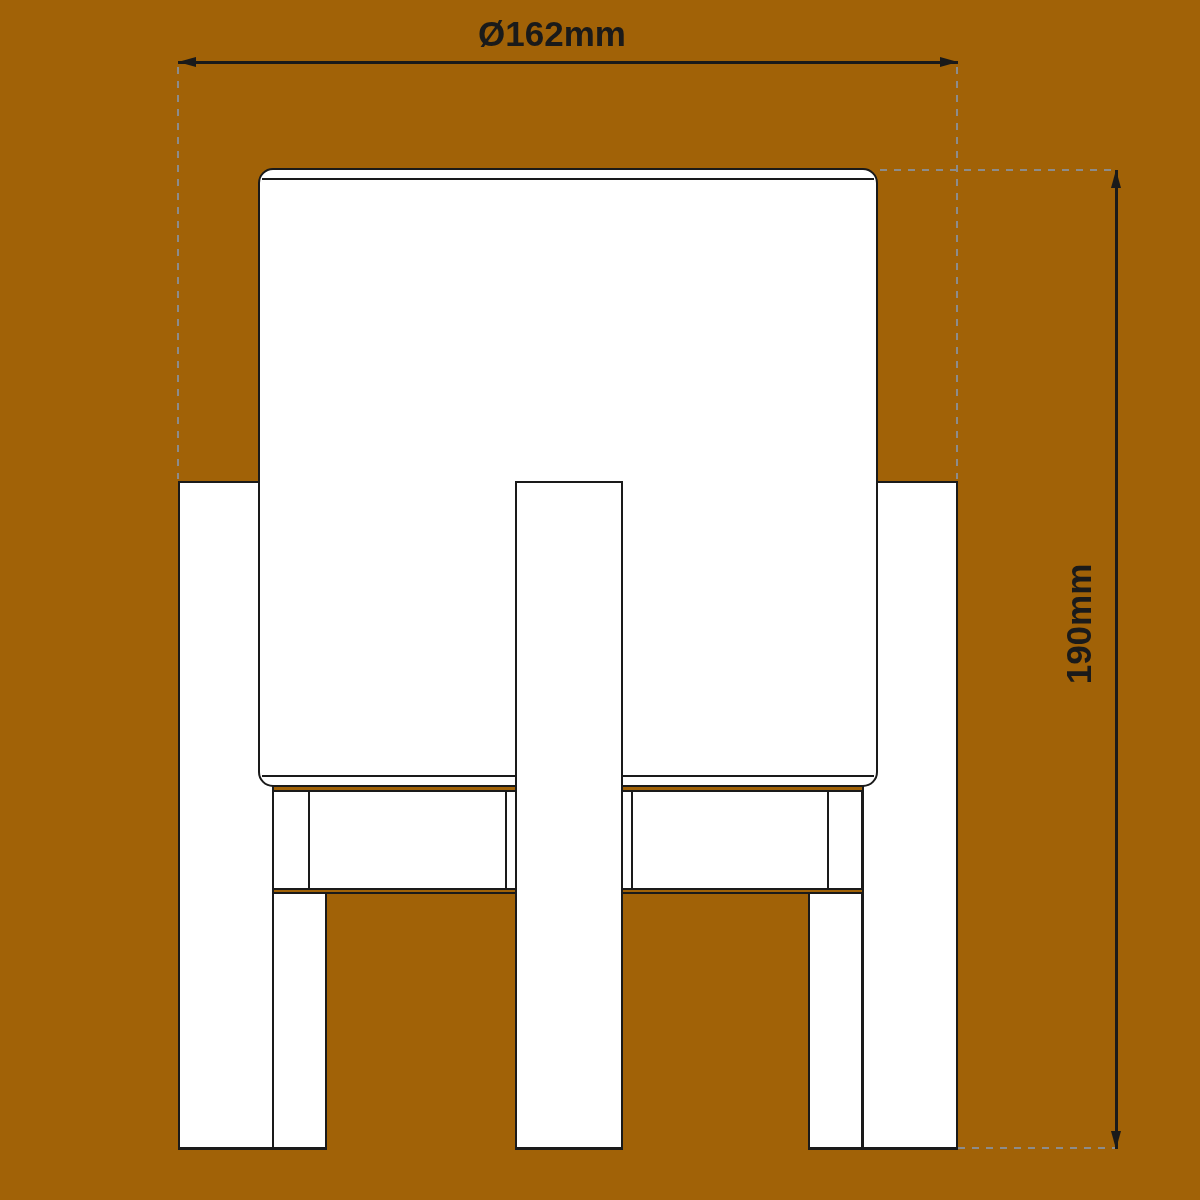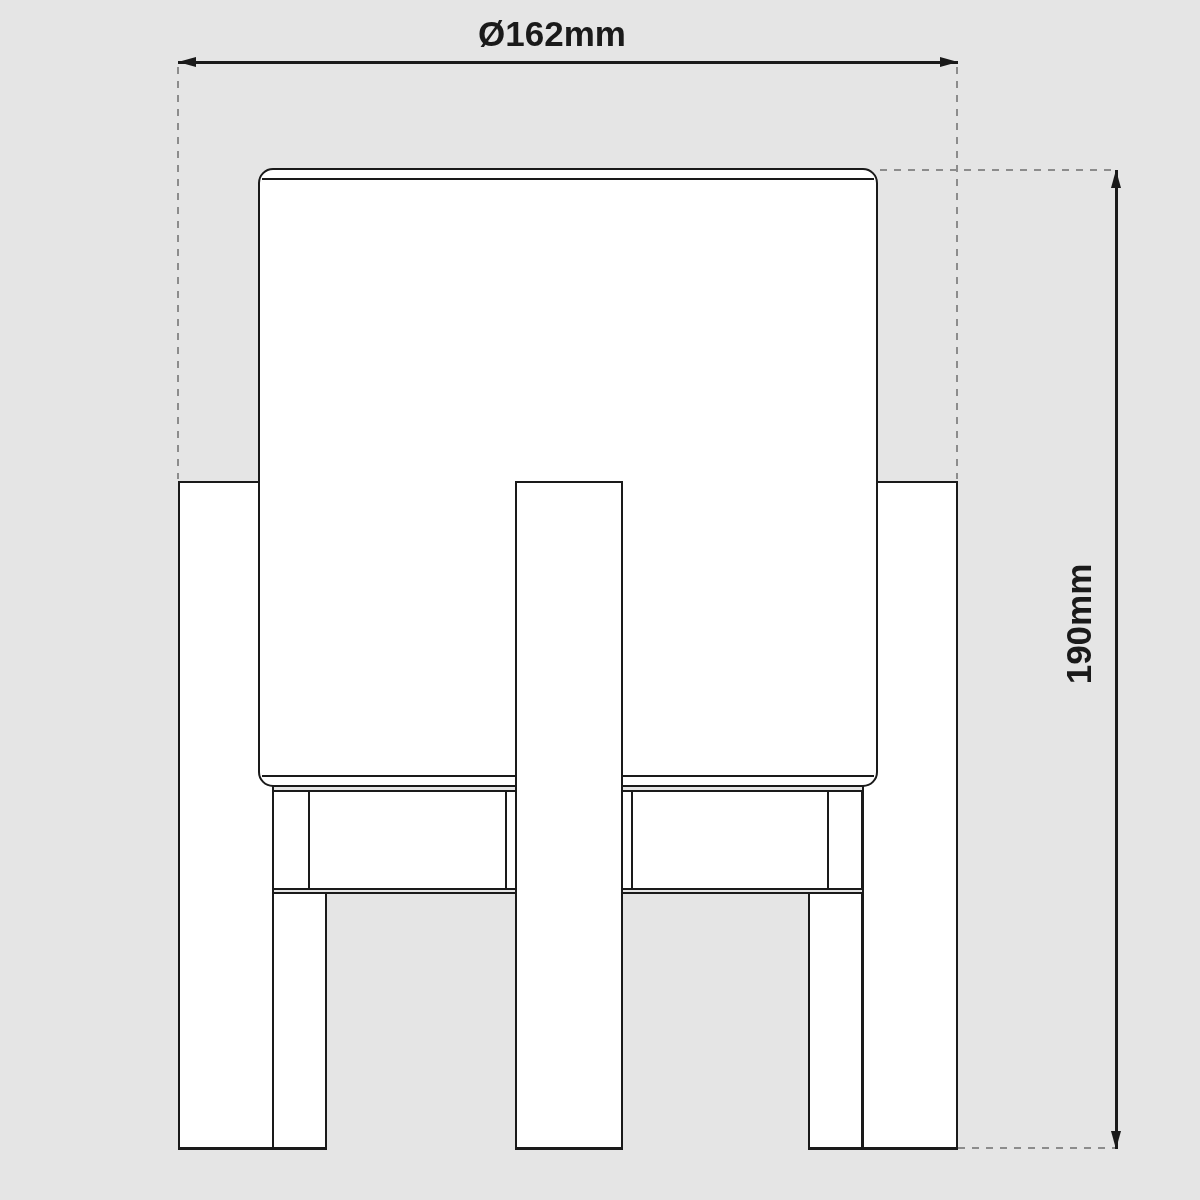--- a/index.html
+++ b/index.html
@@ -1,17 +1,17 @@
 <!DOCTYPE html>
 <html><head>
 <meta charset="utf-8">
 <style>
   html,body{margin:0;padding:0;background:#fff;}
   #canvas{
-    position:relative;width:1200px;height:1200px;background:#e5e5e5;overflow:hidden;
+    position:relative;width:1200px;height:1200px;background:#a16207;overflow:hidden;
     font-family:"Liberation Sans", sans-serif;
   }
   .abs{position:absolute;}
   
   .leg{
     background:#fff;border:2px solid #1a1a1a;border-bottom-width:3px;
     box-sizing:border-box;
   }
   .shade{
     background:#fff;border:2px solid #1a1a1a;border-radius:15px;

